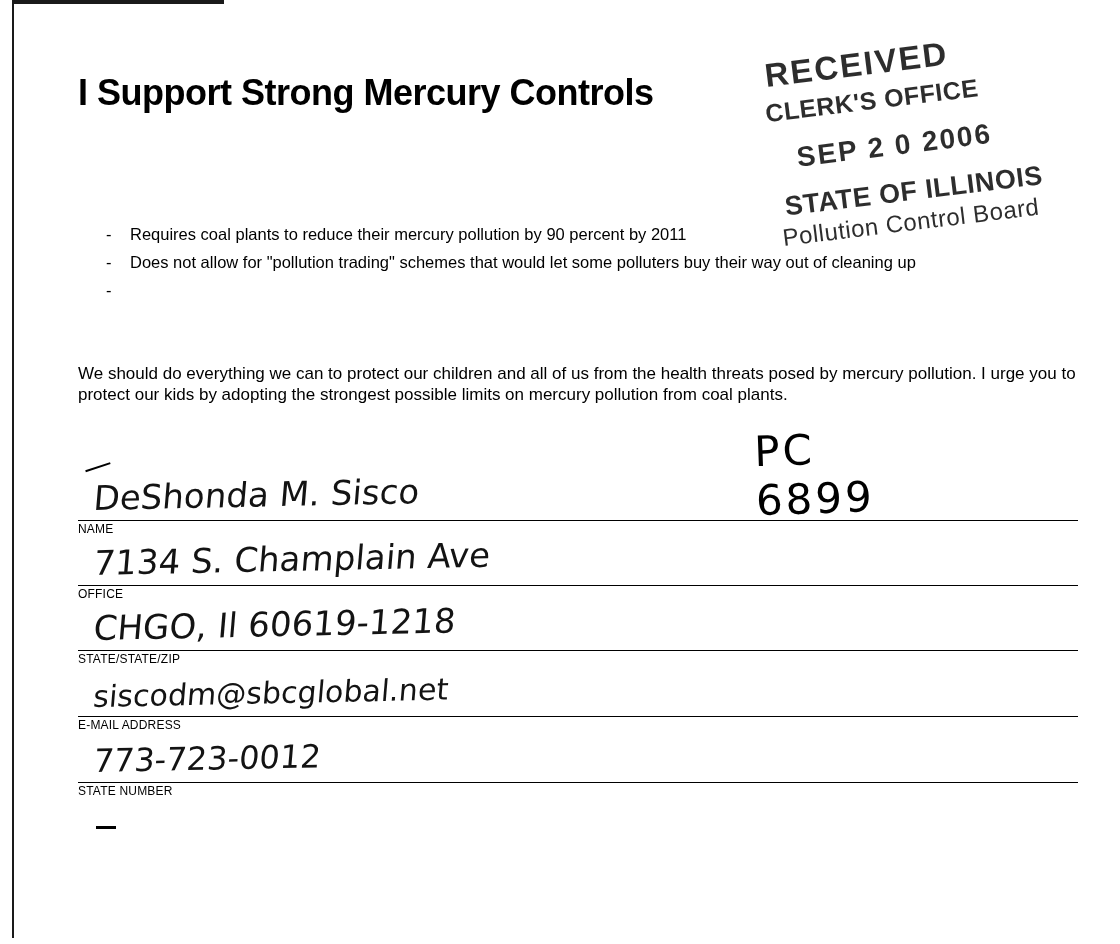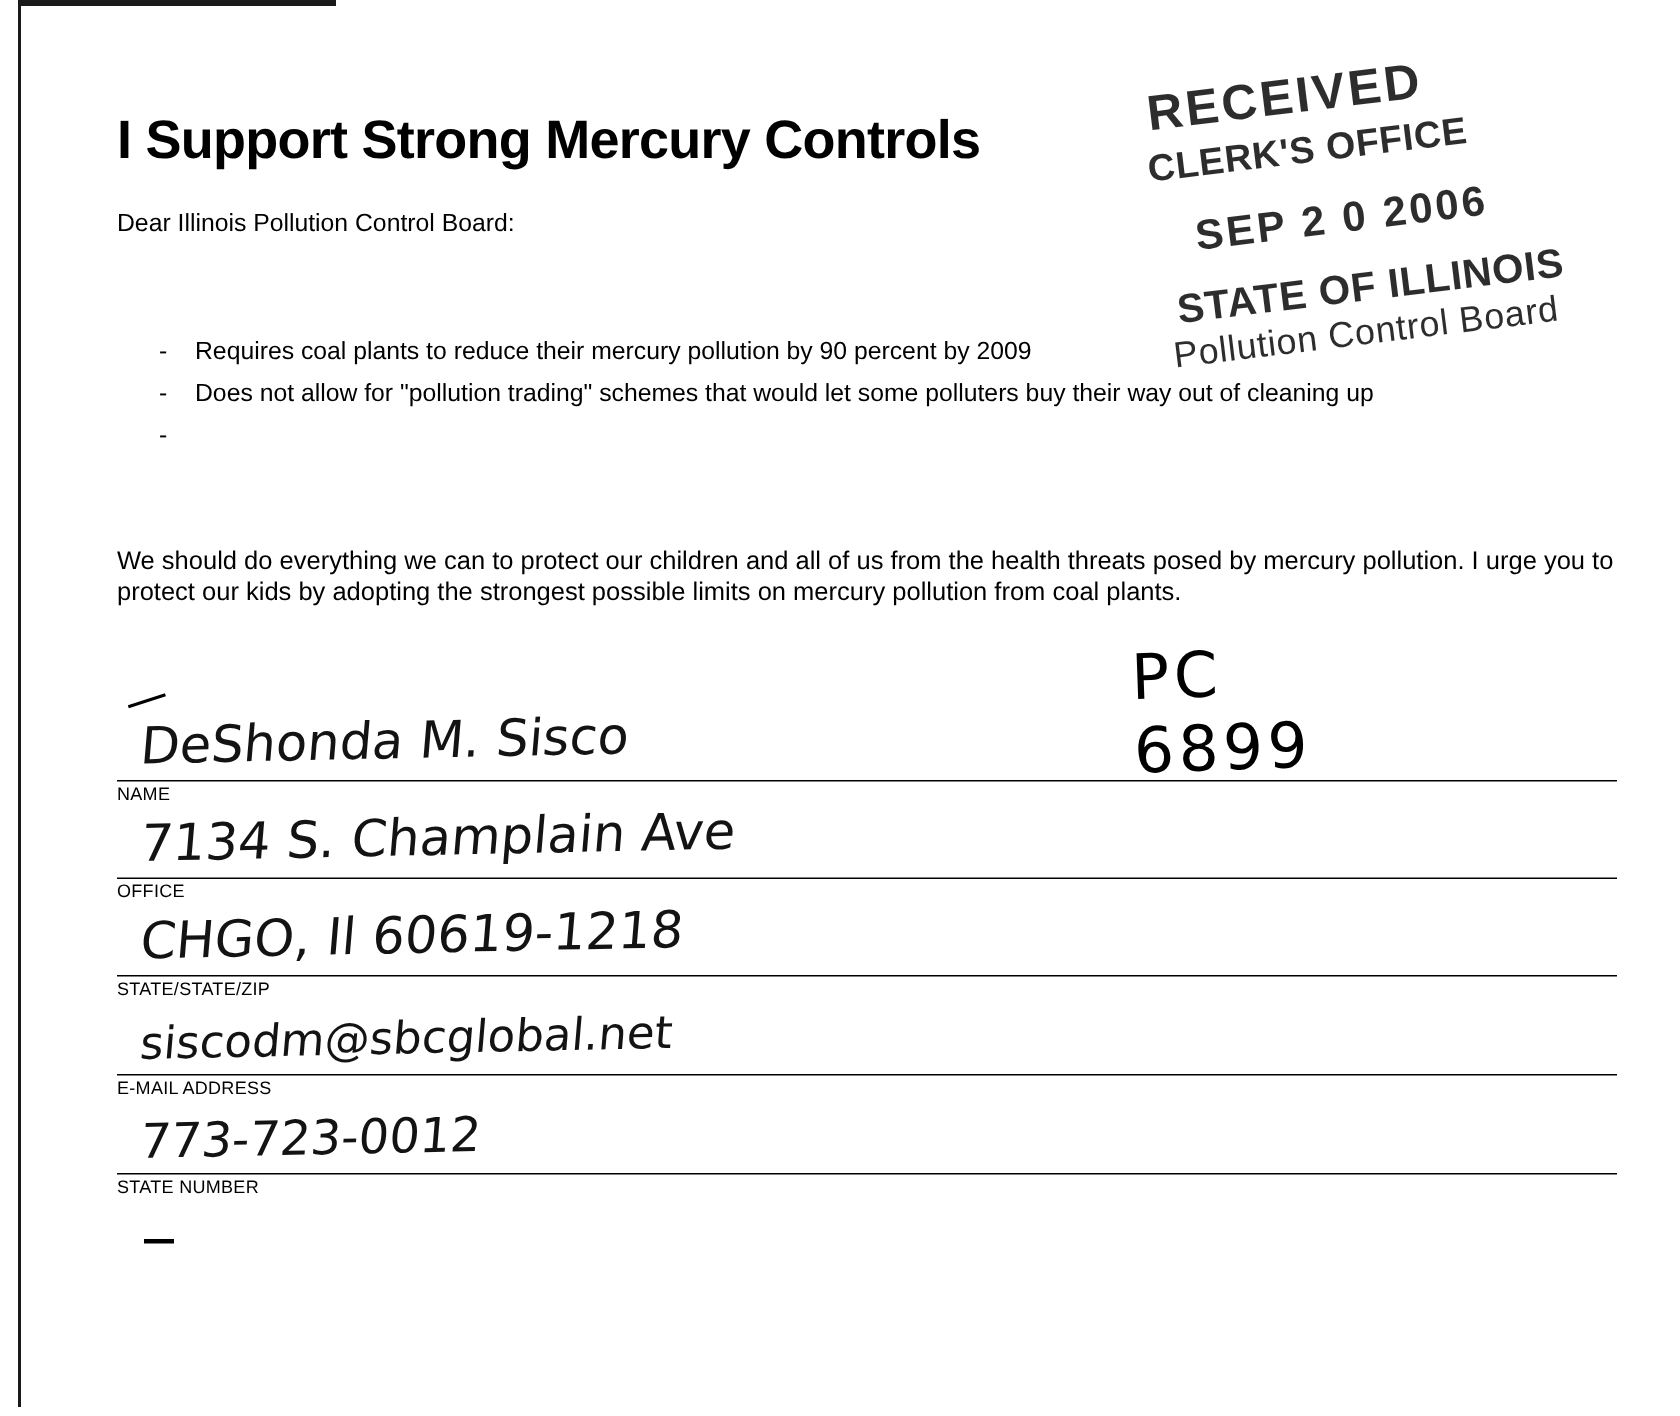--- a/index.html
+++ b/index.html
@@ -237,27 +237,26 @@
 <div class="doc">
 
   <div class="scan-edge-top"></div>
   <div class="scan-edge-topbar"></div>
   <div class="scan-edge-left"></div>
   <div class="scan-edge-right"></div>
   <div class="scan-edge-bottom"></div>
 
   <h1 class="headline">I Support Strong Mercury Controls</h1>
 
-  <div class="salutation">Dear Illinois Pollution Control Board:</div>
 
 
   <div class="bullets">
     <div class="bullet">
       <span class="dash">-</span>
-      <span>Requires coal plants to reduce their mercury pollution by 90 percent by 2009</span>
+      <span>Requires coal plants to reduce their mercury pollution by 90 percent by 2011</span>
     </div>
     <div class="bullet">
       <span class="dash">-</span>
       <span>Does not allow for "pollution trading" schemes that would let some polluters buy their way out of cleaning up</span>
     </div>
     <div class="bullet">
       <span class="dash">-</span>
     </div>
   </div>
 

